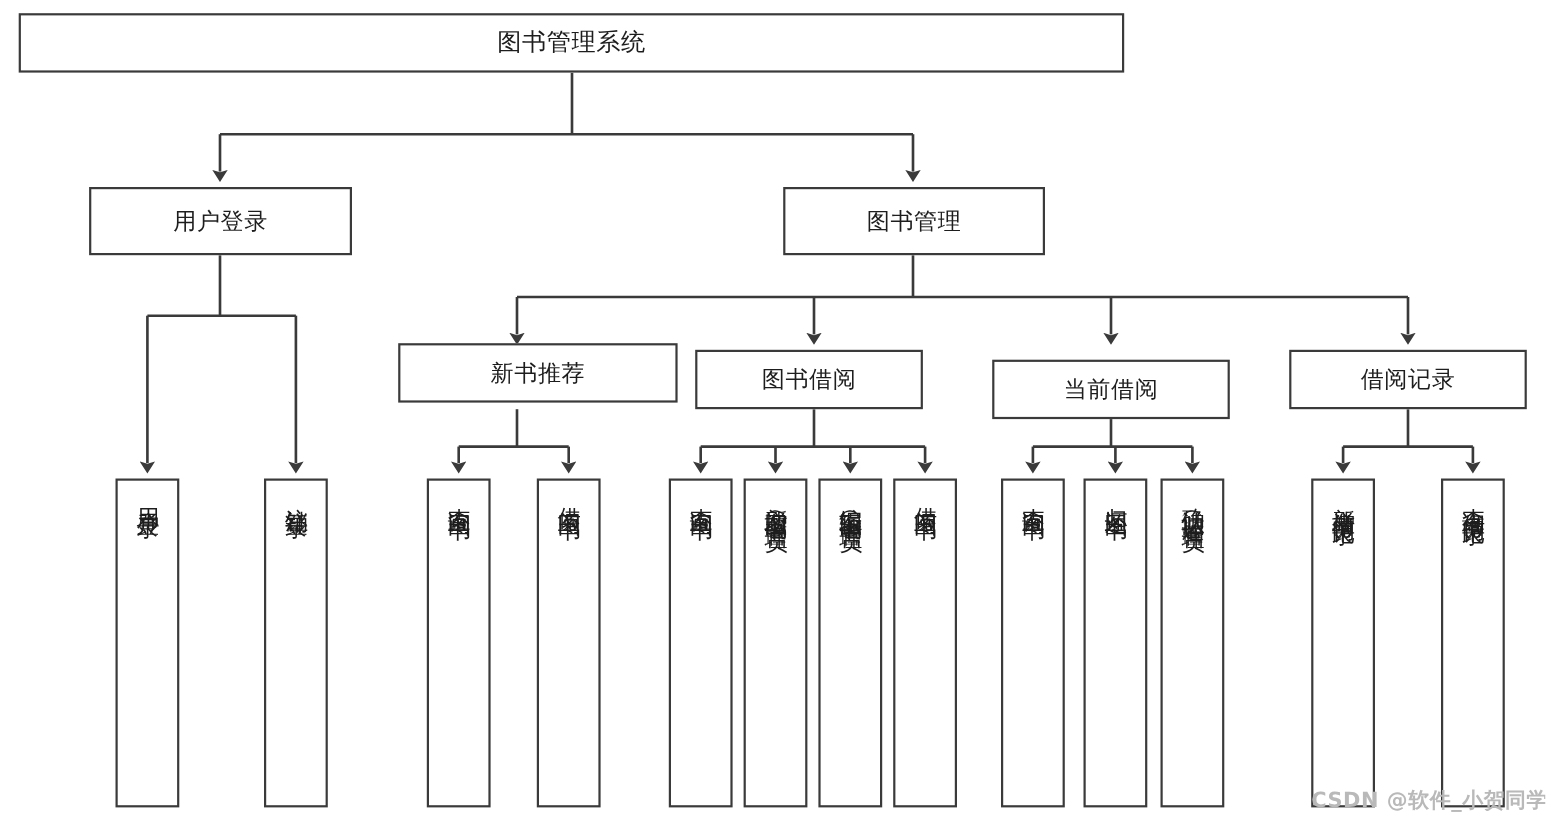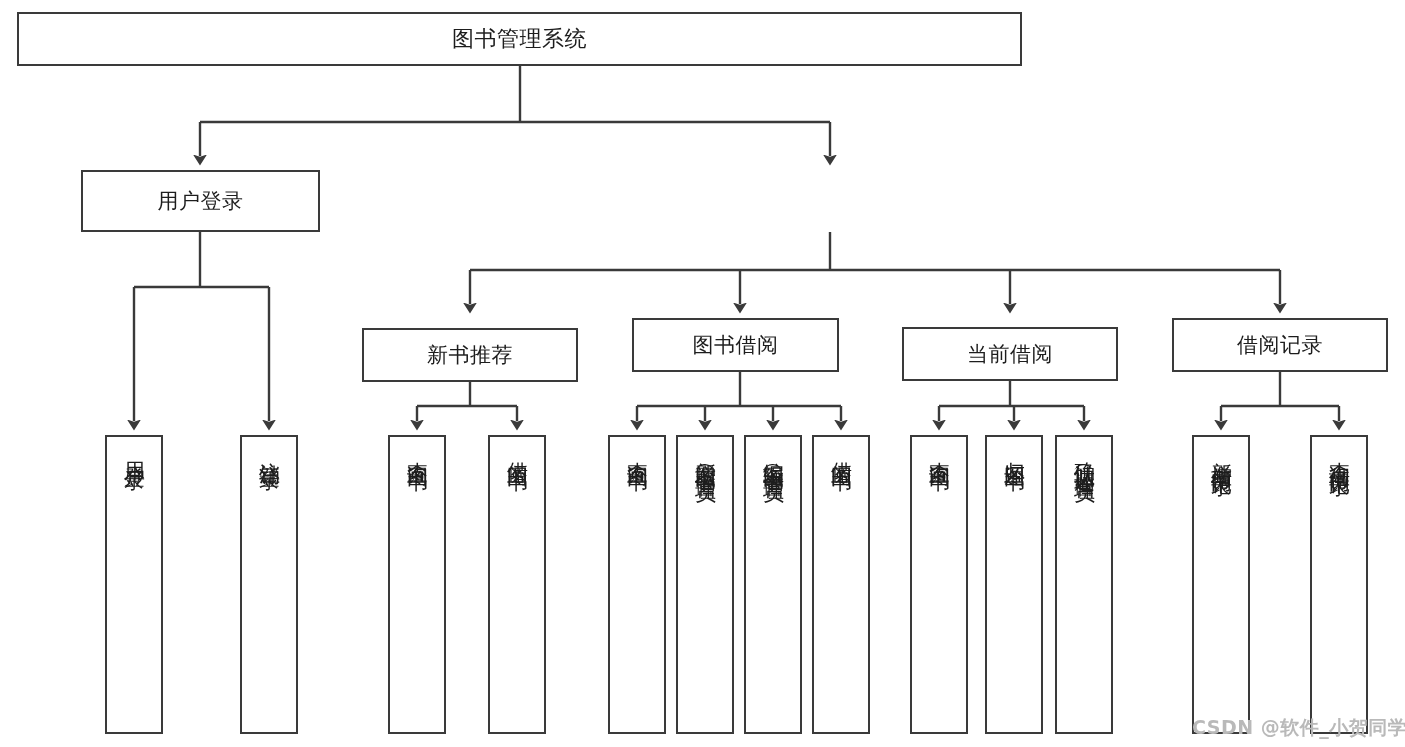--- a/index.html
+++ b/index.html
@@ -136,22 +136,25 @@
     <path class="wire" d="M1339,406 L1339,421" marker-end="url(#ar)"></path>
   </svg>
 
   <div class="node root horiz" style="left:17px; top:12px; width:1005px; height:54px;">
     <span class="label">图书管理系统</span>
   </div>
 
   <div class="node horiz" style="left:81px; top:170px; width:239px; height:62px;">
     <span class="label">用户登录</span>
   </div>
-
-  <div class="node horiz" style="left:362px; top:328px; width:216px; height:54px;">
+  <div class="node horiz" style="left:712px; top:170px; width:238px; height:62px;">
+    <span class="label">图书管理</span>
+  </div>
+
+  <div class="node horiz" style="left:362px; top:312px; width:254px; height:54px;">
     <span class="label">新书推荐</span>
   </div>
   <div class="node horiz" style="left:632px; top:318px; width:207px; height:54px;">
     <span class="label">图书借阅</span>
   </div>
   <div class="node horiz" style="left:902px; top:327px; width:216px; height:54px;">
     <span class="label">当前借阅</span>
   </div>
   <div class="node horiz" style="left:1172px; top:318px; width:216px; height:54px;">
     <span class="label">借阅记录</span>

